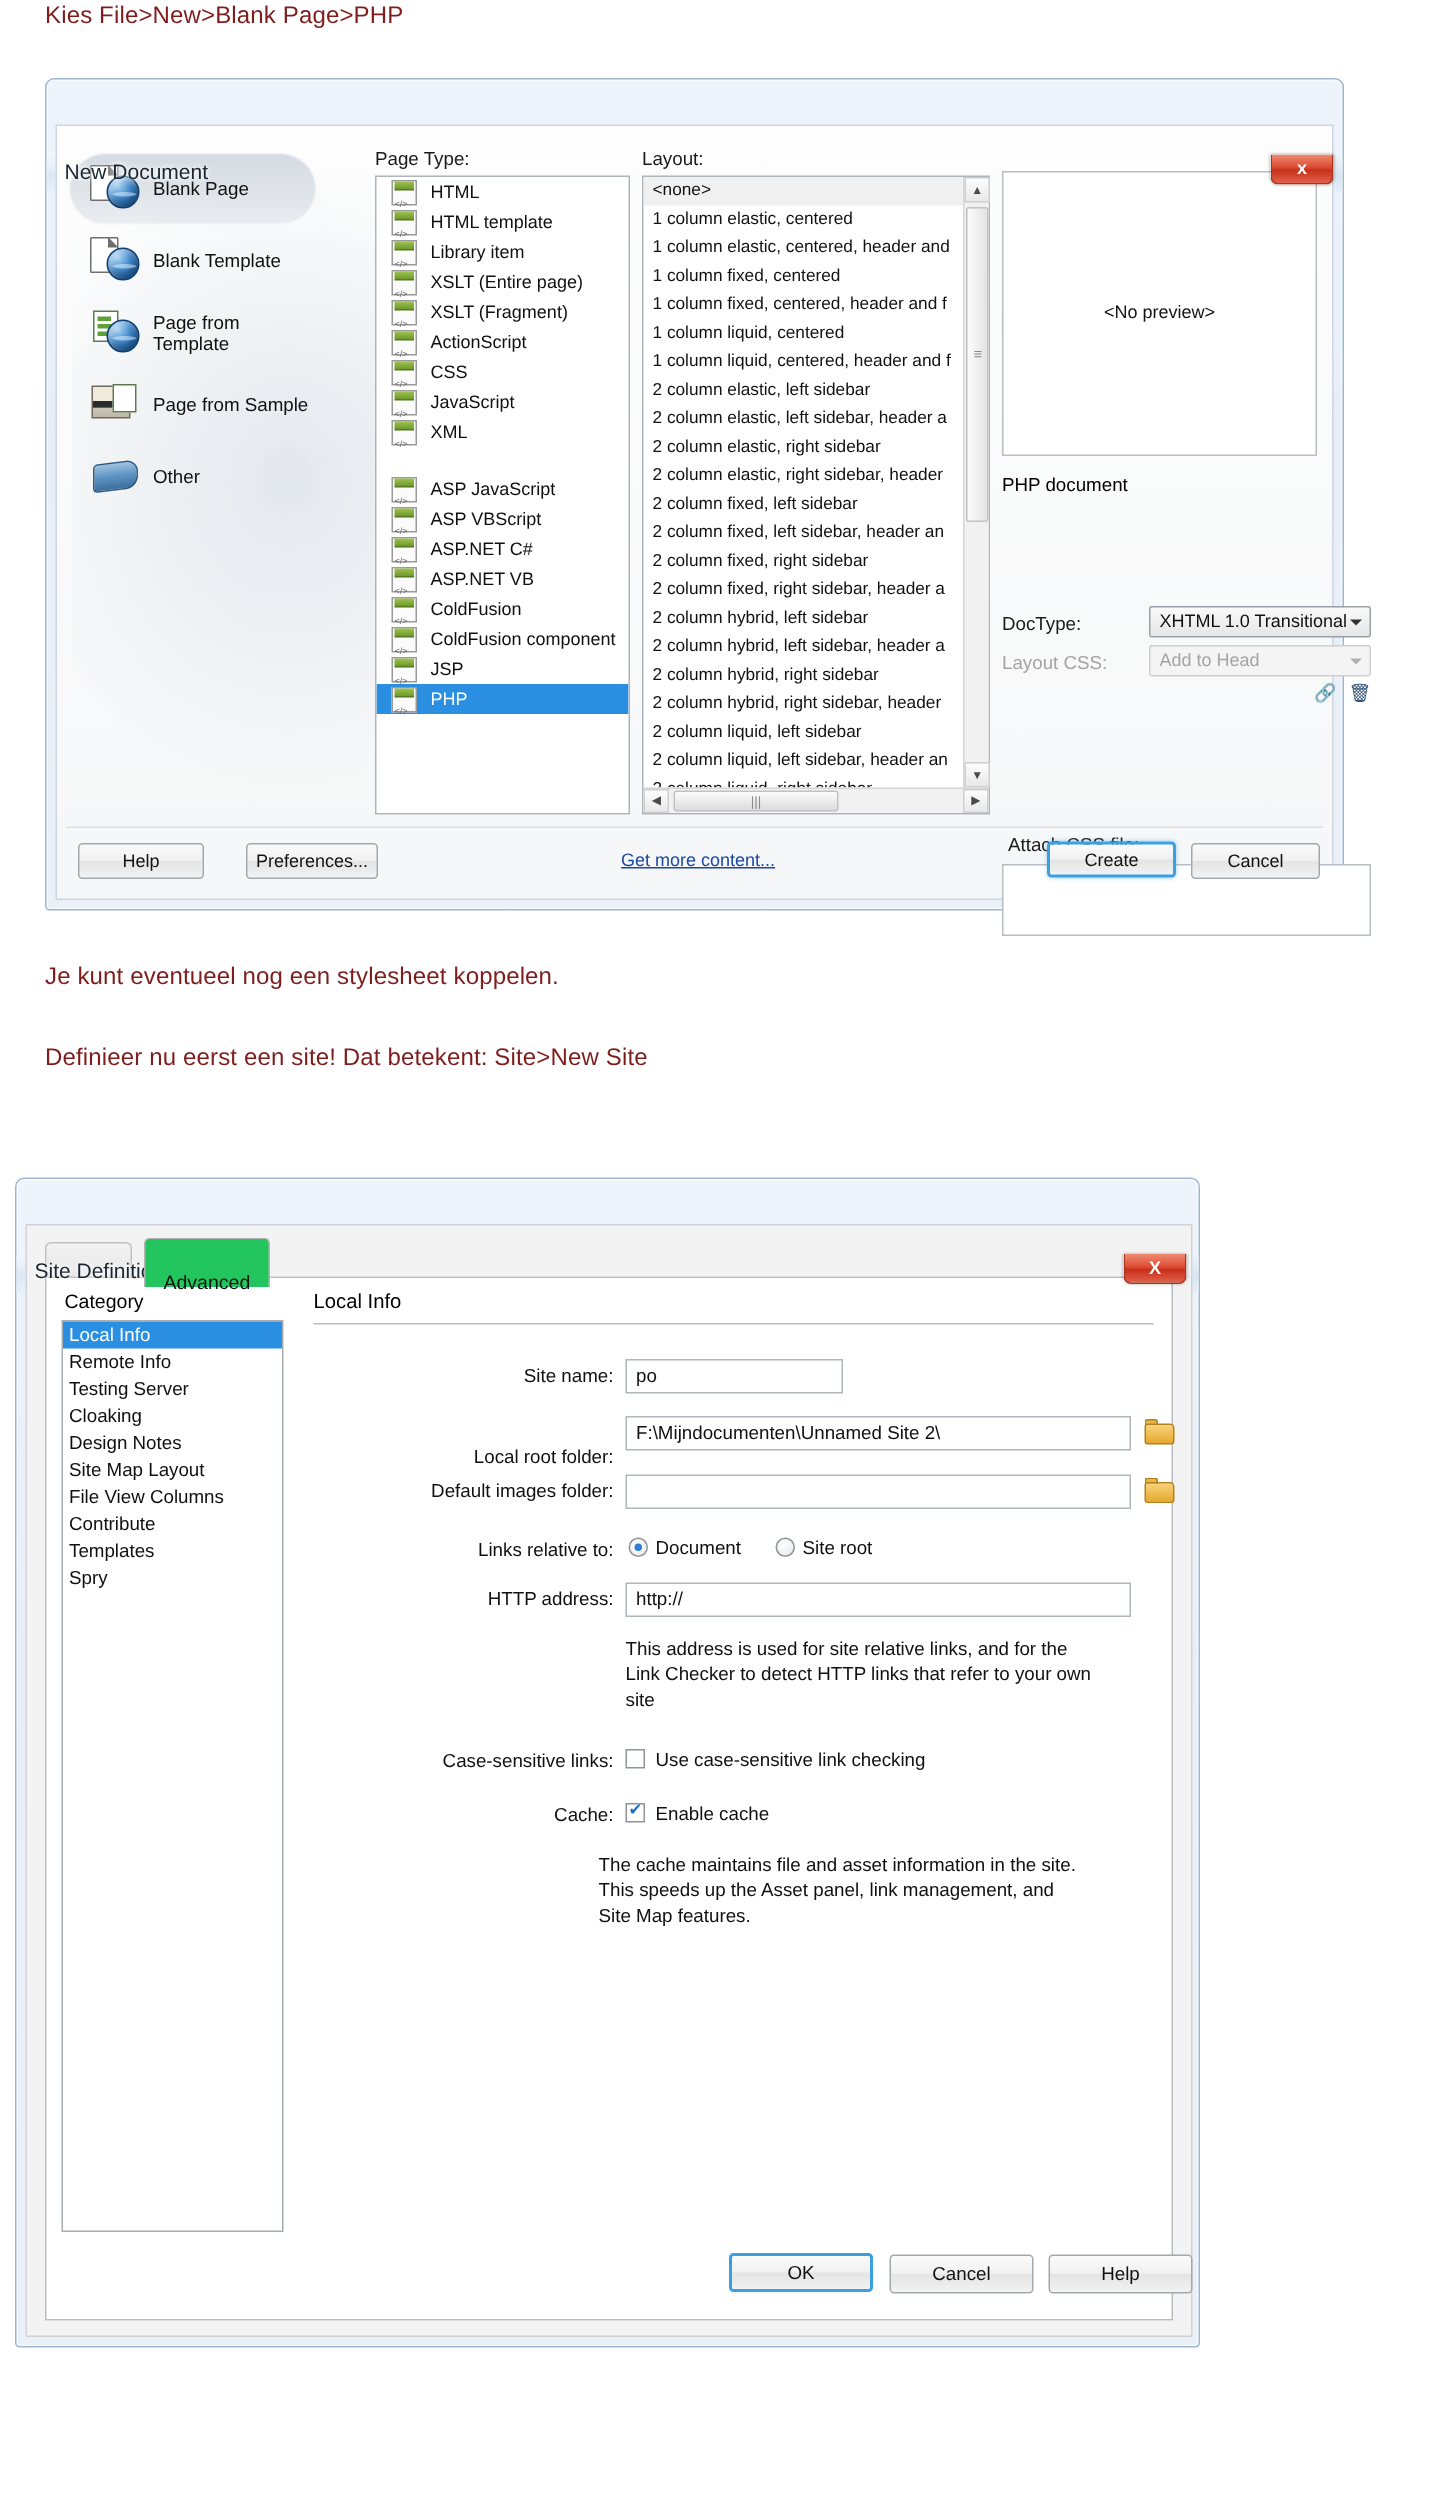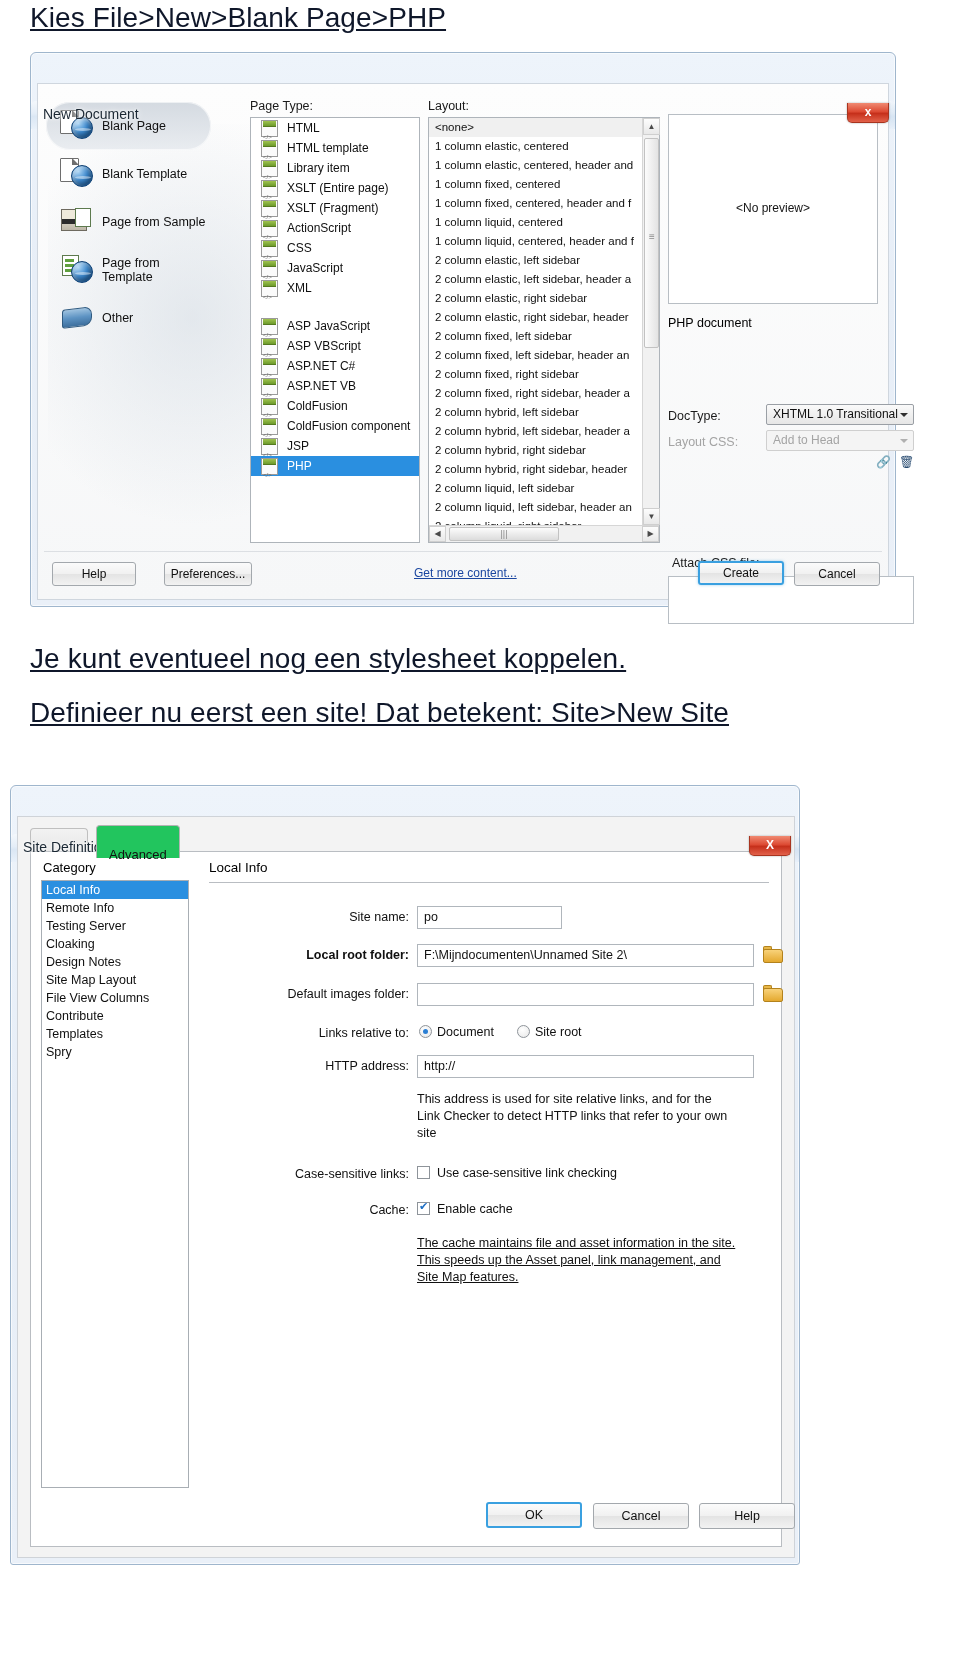--- a/index.html
+++ b/index.html
@@ -8,24 +8,23 @@
     width: 960px; height: 1671px;
     background:#ffffff;
     font-family: "Liberation Sans", sans-serif;
     color:#000;
     position:relative;
     overflow:hidden;
   }
 
   
   .doc-line {
-    font-size: 28px;
-    color:#0f172a;
+    font-size: 16px;
+    color:#7f1d1d;
     letter-spacing: 0.1px;
-    text-decoration: underline;
   }
   #heading-top { position:absolute; left:30px; top:2px; }
   #para-stylesheet { position:absolute; left:30px; top:643px; }
   #para-definieer  { position:absolute; left:30px; top:697px; }
 
   
   .win-dialog {
     position:absolute;
     background: linear-gradient(to bottom,#eef4fb 0%, #e7eef7 40%, #eaf0f8 100%);
     border:1px solid #9fb6cd;
@@ -388,30 +387,30 @@
         </div>
         <div class="cat-item">
           <span class="cat-ico">
             <span class="ico-page"></span>
             <span class="ico-globe"></span>
           </span>
           <span>Blank Template</span>
         </div>
         <div class="cat-item">
           <span class="cat-ico">
-            <span class="ico-sample"></span>
-          </span>
-          <span>Page from Sample</span>
-        </div>
-        <div class="cat-item">
-          <span class="cat-ico">
             <span class="ico-green"></span>
             <span class="ico-globe"></span>
           </span>
           <span>Page from Template</span>
+        </div>
+        <div class="cat-item">
+          <span class="cat-ico">
+            <span class="ico-sample"></span>
+          </span>
+          <span>Page from Sample</span>
         </div>
         <div class="cat-item">
           <span class="cat-ico">
             <span class="ico-other"></span>
           </span>
           <span>Other</span>
         </div>
       </div>
 
     <div class="col-label" id="nd-pagetype-label">Page Type:</div>
@@ -533,21 +532,21 @@
           <div class="sd-cat">Templates</div>
           <div class="sd-cat">Spry</div>
         </div>
 
       <div id="sd-localinfo-title">Local Info</div>
       <div id="sd-title-rule"></div>
 
       <div class="sd-label" style="left:238px; top:58px; width:140px;">Site name:</div>
       <div class="sd-input" style="left:386px; top:54px; width:145px;"><span>po</span></div>
 
-      <div class="sd-label" style="left:208px; top:96px; width:170px;font-weight:bold;">Local root folder:</div>
+      <div class="sd-label" style="left:208px; top:112px; width:170px;">Local root folder:</div>
       <div class="sd-input" style="left:386px; top:92px; width:337px;"><span>F:\Mijndocumenten\Unnamed Site 2\</span></div>
       <div class="folder-btn" style="left:732px; top:94px;">
         <div class="f-tab"></div>
           <div class="f-back"></div>
       </div>
 
       <div class="sd-label" style="left:198px; top:135px; width:180px;">Default images folder:</div>
       <div class="sd-input" style="left:386px; top:131px; width:337px;"><span></span></div>
       <div class="folder-btn" style="left:732px; top:133px;">
         <div class="f-tab"></div>
@@ -566,21 +565,21 @@
       <div class="helptext" style="left:386px; top:239px; width:320px;">This address is used for site relative links, and for the Link Checker to detect HTTP links that refer to your own site</div>
 
       <div class="sd-label" style="left:218px; top:315px; width:160px;">Case-sensitive links:</div>
       <div class="checkbox" style="left:386px; top:314px;"></div>
       <div class="sd-opt-label" style="left:406px; top:314px;">Use case-sensitive link checking</div>
 
       <div class="sd-label" style="left:288px; top:351px; width:90px;">Cache:</div>
       <div class="checkbox checked" style="left:386px; top:350px;"></div>
       <div class="sd-opt-label" style="left:406px; top:350px;">Enable cache</div>
 
-      <div class="helptext" style="left:386px; top:383px; width:320px;text-decoration:underline;">The cache maintains file and asset information in the site. This speeds up the Asset panel, link management, and Site Map features.</div>
+      <div class="helptext" style="left:368px; top:383px; width:320px;">The cache maintains file and asset information in the site. This speeds up the Asset panel, link management, and Site Map features.</div>
 
       <div id="sd-buttons">
         <div class="sd-btn default" style="left:455px; top:0;"><span>OK</span></div>
         <div class="sd-btn" style="left:562px; top:1px;"><span>Cancel</span></div>
         <div class="sd-btn" style="left:668px; top:1px;"><span>Help</span></div>
       </div>
     </div>
   </div>
 </div>
 

